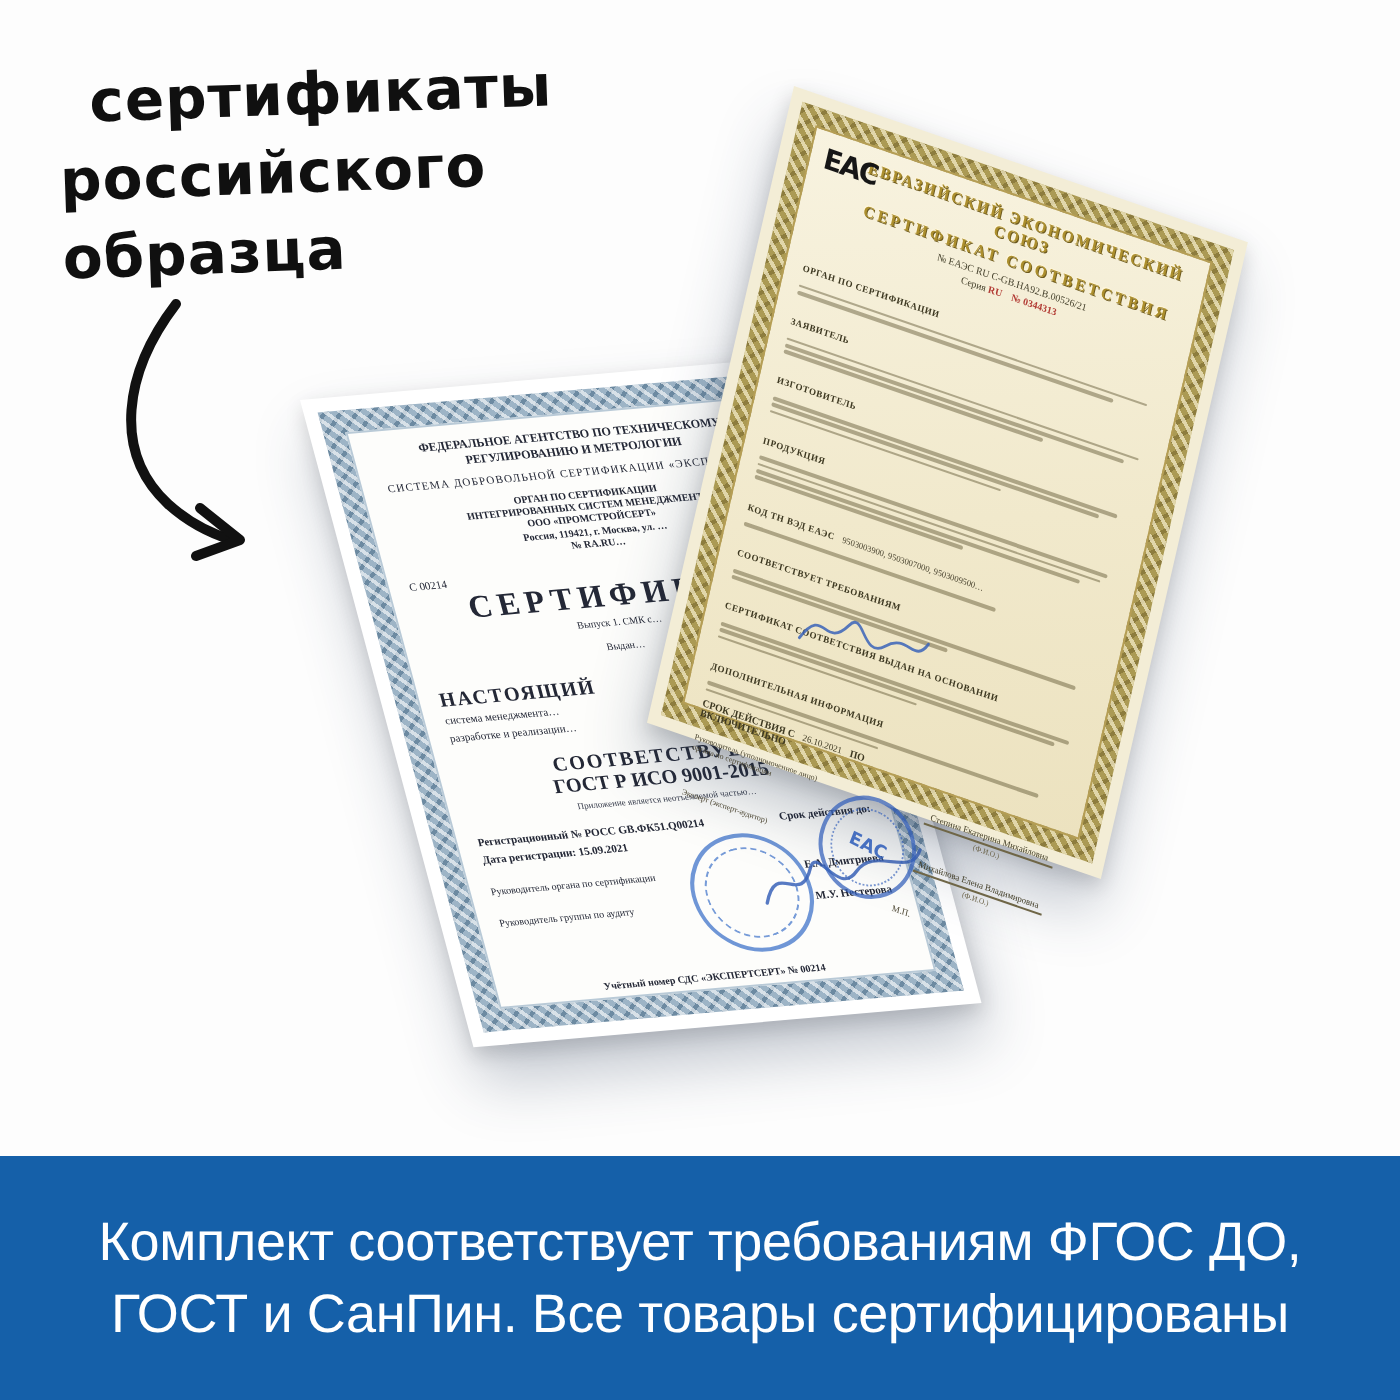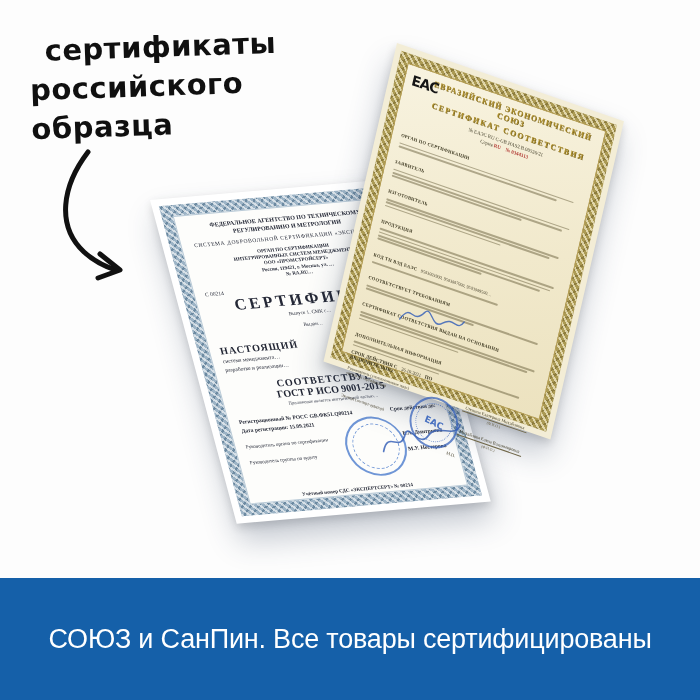--- a/index.html
+++ b/index.html
@@ -219,16 +219,17 @@
           </div>
           <svg class="sig-eac" width="70" height="34" viewBox="0 0 70 34">
             <path d="M3,26 C12,6 16,28 26,12 C32,2 36,26 46,16 S62,20 67,8" fill="none" stroke="#3a63b8" stroke-width="1.4" stroke-linecap="round" opacity=".85"></path>
           </svg>
         </div>
       </div>
     </div>
   </div>
 
   <div class="banner">
-    <div>СОЮЗ и СанПин. Все товары сертифицированы</div>
+    <div>Комплект соответствует требованиям ФГОС ДО,</div>
+    <div>ГОСТ и СанПин. Все товары сертифицированы</div>
   </div>
 
 </div>
 
 </body></html>

